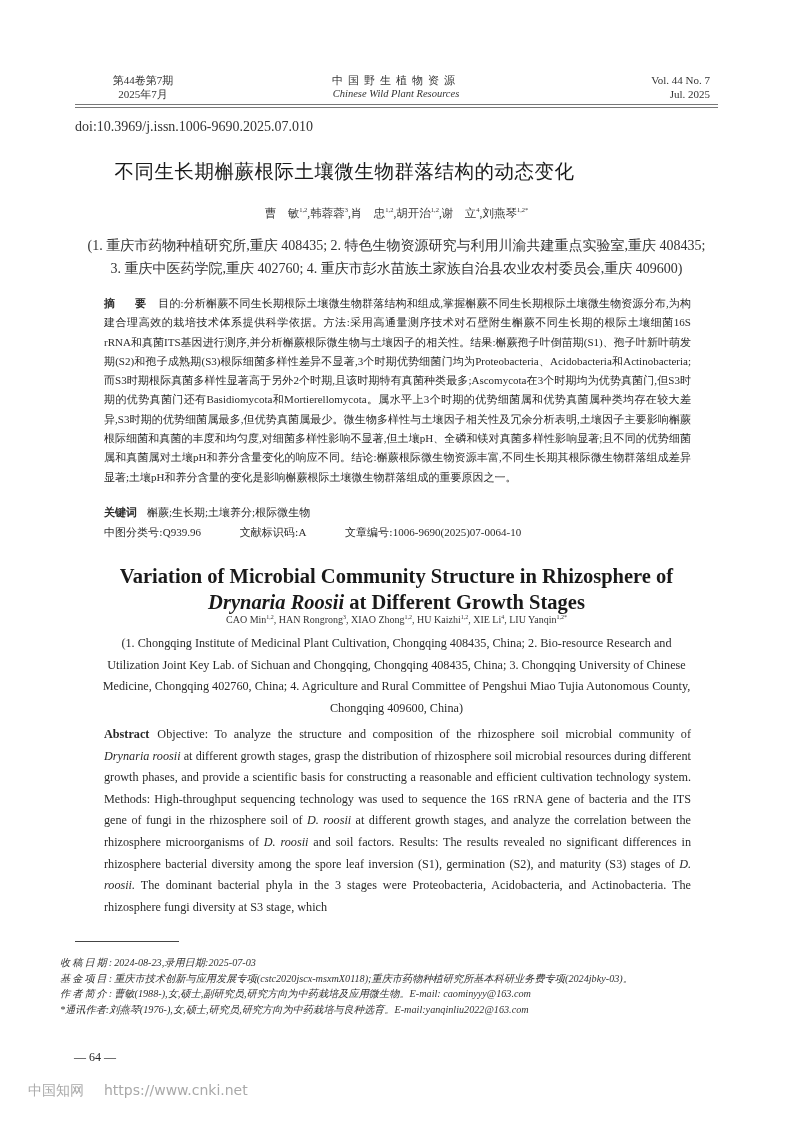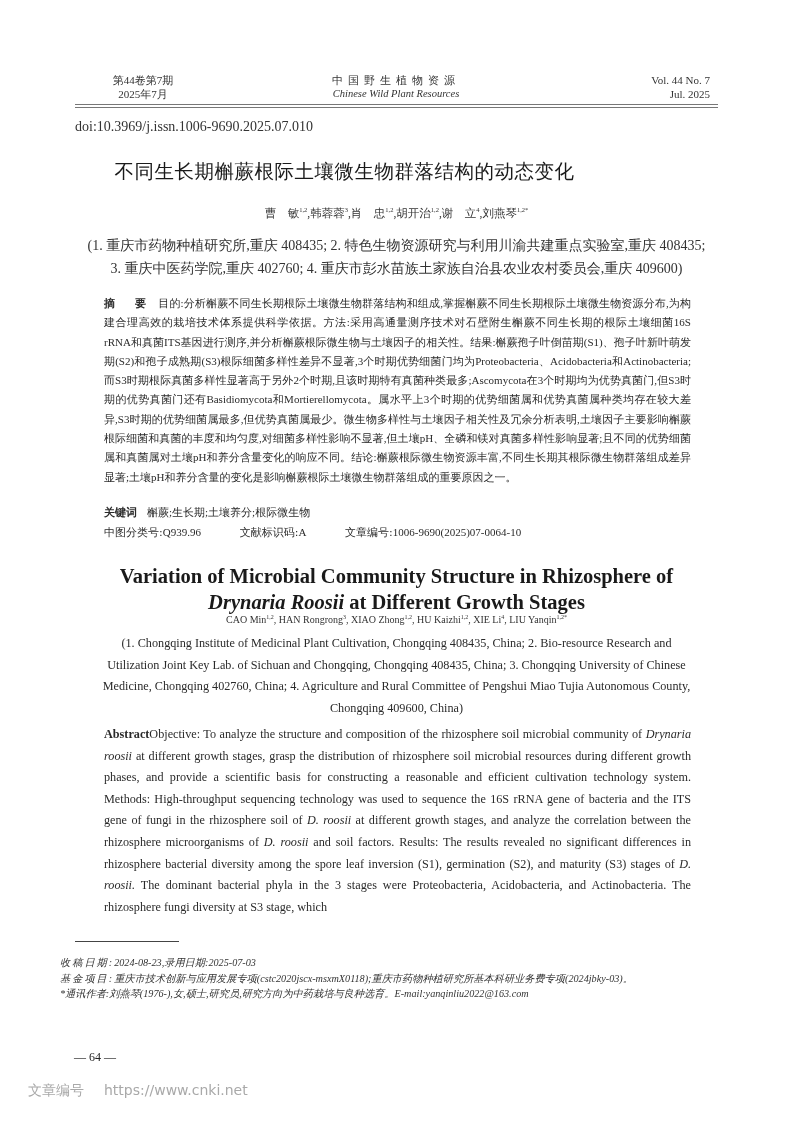--- a/index.html
+++ b/index.html
@@ -35,21 +35,21 @@
 
   
   .en-title { left: 90px; width: 613px; top: 563px; text-align: center; font-size: 20.5px; line-height: 26px; font-weight: bold; color: #1a1a1a; }
   .en-title i { font-weight: bold; }
   .en-authors { left: 0; width: 793px; top: 614px; text-align: center; font-size: 10px; color: #333; }
   .en-authors sup { font-size: 6px; vertical-align: 4px; }
   .en-affil { left: 96px; width: 601px; top: 633px; text-align: center; font-size: 12.2px; line-height: 21.5px; color: #2a2a2a; }
 
   
   .en-abs { left: 104px; top: 724px; width: 587px; font-size: 12.2px; line-height: 21.6px; color: #2a2a2a; text-align: justify; }
-  .en-abs .lbl { font-weight: bold; }
+  .en-abs .lbl { font-weight: bold; margin-right: 8px; }
 
   
   .fn-rule { left: 75px; top: 941px; width: 104px; height: 0; border-top: 1px solid #444; }
   .fn { left: 60px; top: 955px; width: 640px; font-size: 10.2px; line-height: 15.5px; color: #333; font-style: italic; }
   .fn .ln { white-space: nowrap; }
   .fn .lbl { letter-spacing: 2px; }
   .page-num { left: 74px; top: 1050px; font-size: 12px; color: #222; }
 
   
   .wm { left: 28px; top: 1082px; font-family: "DejaVu Sans", sans-serif; font-size: 14px; color: #a9a9a9; }
@@ -99,19 +99,20 @@
 <div class="abs en-affil">(1. Chongqing Institute of Medicinal Plant Cultivation, Chongqing 408435, China; 2. Bio-resource Research and Utilization Joint Key Lab. of Sichuan and Chongqing, Chongqing 408435, China; 3. Chongqing University of Chinese Medicine, Chongqing 402760, China; 4. Agriculture and Rural Committee of Pengshui Miao Tujia Autonomous County, Chongqing 409600, China)</div>
 
 <div class="abs en-abs">
   <span class="lbl">Abstract</span><span id="en-abs-body"><span>Objective: To analyze the structure and composition of the rhizosphere soil microbial community of </span><i>Drynaria roosii</i><span> at different growth stages, grasp the distribution of rhizosphere soil microbial resources during different growth phases, and provide a scientific basis for constructing a reasonable and efficient cultivation technology system. Methods: High-throughput sequencing technology was used to sequence the 16S rRNA gene of bacteria and the ITS gene of fungi in the rhizosphere soil of </span><i>D. roosii</i><span> at different growth stages, and analyze the correlation between the rhizosphere microorganisms of </span><i>D. roosii</i><span> and soil factors. Results: The results revealed no significant differences in rhizosphere bacterial diversity among the spore leaf inversion (S1), germination (S2), and maturity (S3) stages of </span><i>D. roosii.</i><span> The dominant bacterial phyla in the 3 stages were Proteobacteria, Acidobacteria, and Actinobacteria. The rhizosphere fungi diversity at S3 stage, which</span></span>
 </div>
 
 <div class="abs fn-rule"></div>
 <div class="abs fn">
   <div class="ln"><span class="lbl">收稿日期:</span><span>2024-08-23,录用日期:2025-07-03</span></div>
   <div><span class="lbl">基金项目:</span><span>重庆市技术创新与应用发展专项(cstc2020jscx-msxmX0118);重庆市药物种植研究所基本科研业务费专项(2024jbky-03)。</span></div>
+  <div class="ln"><span class="lbl">作者简介:</span><span>曹敏(1988-),女,硕士,副研究员,研究方向为中药栽培及应用微生物。E-mail: caominyyy@163.com</span></div>
   <div class="ln"><span>*通讯作者:</span><span>刘燕琴(1976-),女,硕士,研究员,研究方向为中药栽培与良种选育。E-mail:yanqinliu2022@163.com</span></div>
 </div>
 <div class="abs page-num">— 64 —</div>
 
 <div class="abs wm">
-  <span>文章编号</span><span class="url">https://www.cnki.net</span>
+  <span>中国知网</span><span class="url">https://www.cnki.net</span>
 </div>
 
 </body></html>

